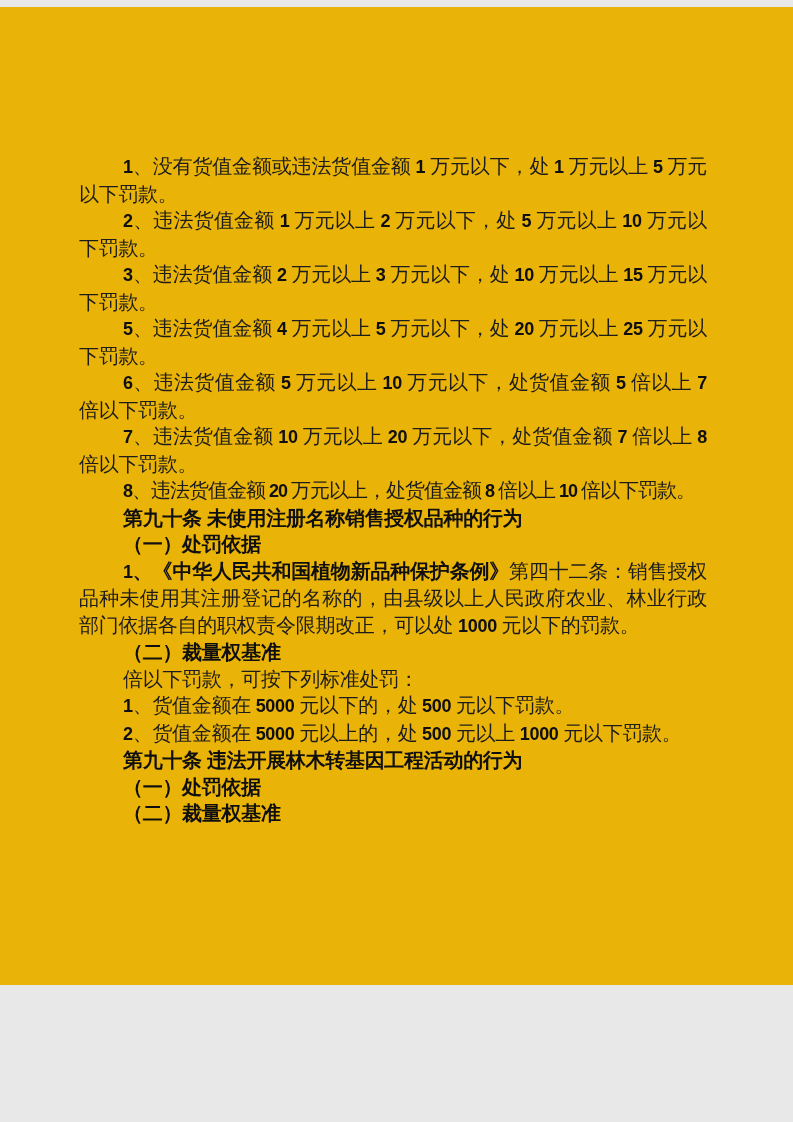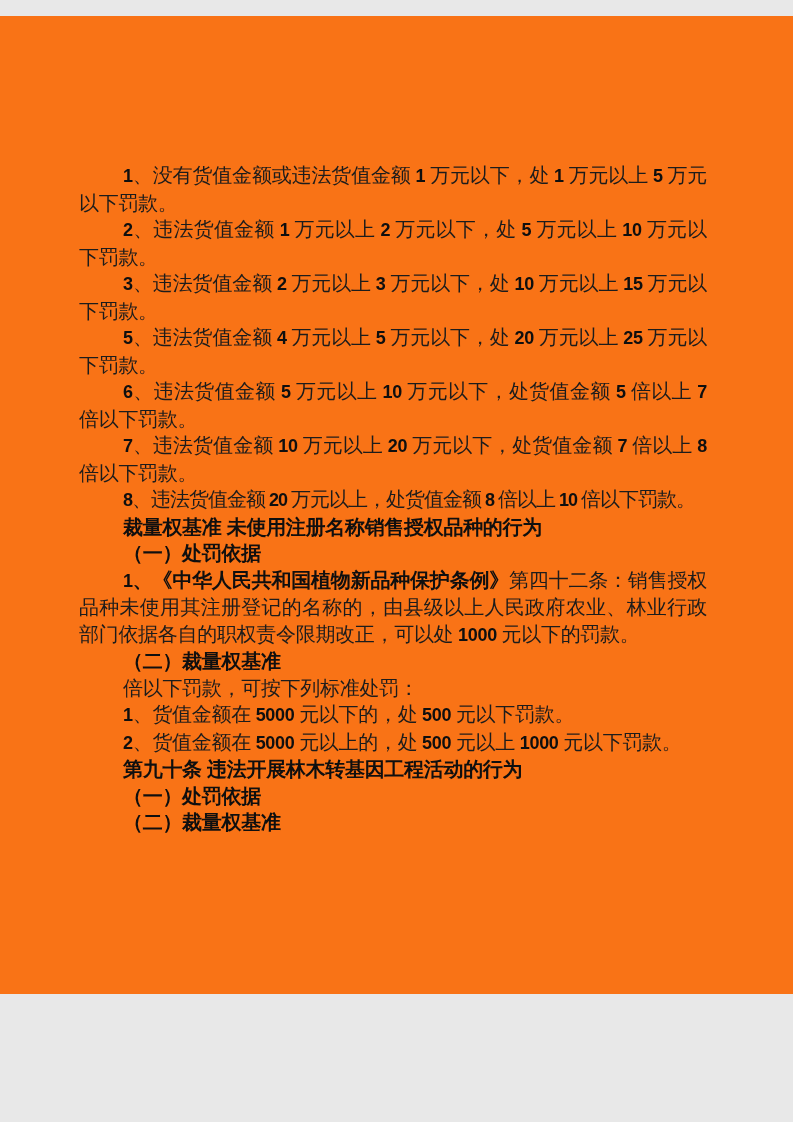--- a/index.html
+++ b/index.html
@@ -1,20 +1,20 @@
 <!DOCTYPE html>
 <html><head>
 <meta charset="utf-8">
 <style>
   html,body{margin:0;padding:0;background:#e8e8e8;}
   .page{
     position:relative;
     width:793px;height:978px;
-    margin:16px auto;
-    background:#f97316;
+    margin:7px auto;
+    background:#eab308;
     font-family:"Liberation Serif","DejaVu Serif",serif;
     color:#1c1c1c;
     overflow:hidden;
   }
   .content{
     position:absolute;
     left:79px;top:146px;
     width:628px;
   }
   .content p{
@@ -61,21 +61,21 @@
 
 <div class="page">
   <div class="content">
       <p class="body"><span><b class="num">1</b>、没有货值金额或违法货值金额 <b class="num">1</b> 万元以下，处 <b class="num">1</b> 万元以上 <b class="num">5</b> 万元以下罚款。</span></p>
       <p class="body"><span><b class="num">2</b>、违法货值金额 <b class="num">1</b> 万元以上 <b class="num">2</b> 万元以下，处 <b class="num">5</b> 万元以上 <b class="num">10</b> 万元以下罚款。</span></p>
       <p class="body"><span><b class="num">3</b>、违法货值金额 <b class="num">2</b> 万元以上 <b class="num">3</b> 万元以下，处 <b class="num">10</b> 万元以上 <b class="num">15</b> 万元以下罚款。</span></p>
       <p class="body"><span><b class="num">5</b>、违法货值金额 <b class="num">4</b> 万元以上 <b class="num">5</b> 万元以下，处 <b class="num">20</b> 万元以上 <b class="num">25</b> 万元以下罚款。</span></p>
       <p class="body"><span><b class="num">6</b>、违法货值金额 <b class="num">5</b> 万元以上 <b class="num">10</b> 万元以下，处货值金额 <b class="num">5</b> 倍以上 <b class="num">7</b> 倍以下罚款。</span></p>
       <p class="body"><span><b class="num">7</b>、违法货值金额 <b class="num">10</b> 万元以上 <b class="num">20</b> 万元以下，处货值金额 <b class="num">7</b> 倍以上 <b class="num">8</b> 倍以下罚款。</span></p>
       <p class="body compact"><span><b class="num">8</b>、违法货值金额 <b class="num">20</b> 万元以上，处货值金额 <b class="num">8</b> 倍以上 <b class="num">10</b> 倍以下罚款。</span></p>
-      <p class="article-heading"><span class="seg-bold">裁量权基准 未使用注册名称销售授权品种的行为</span></p>
+      <p class="article-heading"><span class="seg-bold">第九十条 未使用注册名称销售授权品种的行为</span></p>
       <p class="section-heading"><span class="seg-bold">（一）处罚依据</span></p>
       <p class="body"><span class="seg-bold"><b class="num">1</b>、《中华人民共和国植物新品种保护条例》</span><span>第四十二条：销售授权品种未使用其注册登记的名称的，由县级以上人民政府农业、林业行政部门依据各自的职权责令限期改正，可以处 <b class="num">1000</b> 元以下的罚款。</span></p>
       <p class="section-heading"><span class="seg-bold">（二）裁量权基准</span></p>
       <p class="body"><span>倍以下罚款，可按下列标准处罚：</span></p>
       <p class="body"><span><b class="num">1</b>、货值金额在 <b class="num">5000</b> 元以下的，处 <b class="num">500</b> 元以下罚款。</span></p>
       <p class="body"><span><b class="num">2</b>、货值金额在 <b class="num">5000</b> 元以上的，处 <b class="num">500</b> 元以上 <b class="num">1000</b> 元以下罚款。</span></p>
       <p class="article-heading"><span class="seg-bold">第九十条 违法开展林木转基因工程活动的行为</span></p>
       <p class="section-heading"><span class="seg-bold">（一）处罚依据</span></p>
       <p class="section-heading"><span class="seg-bold">（二）裁量权基准</span></p>
     </div>

